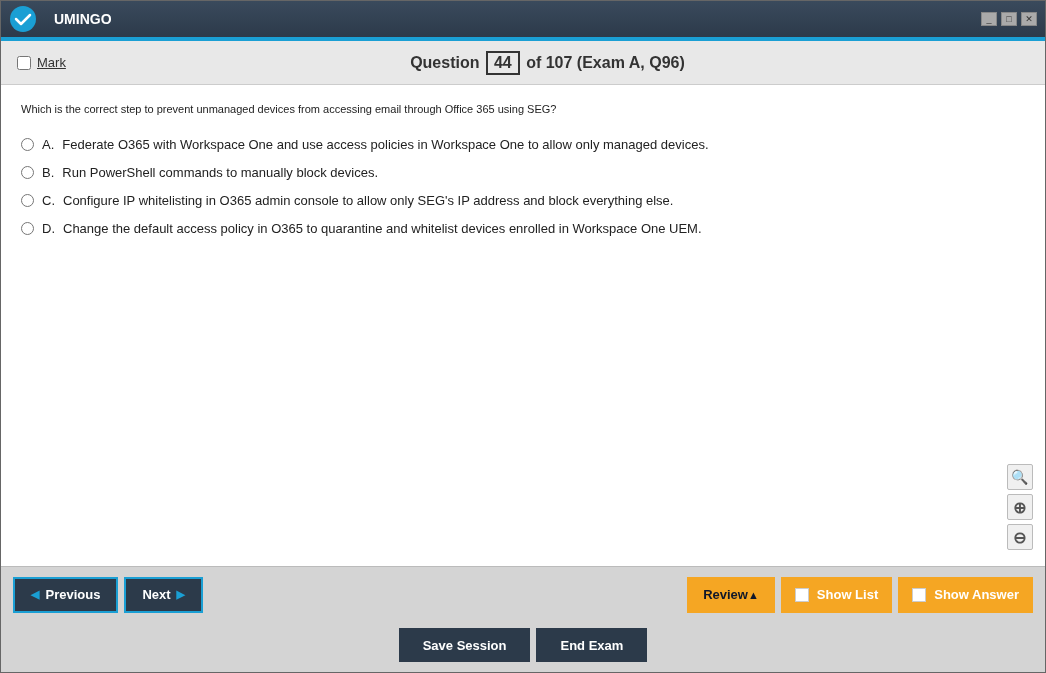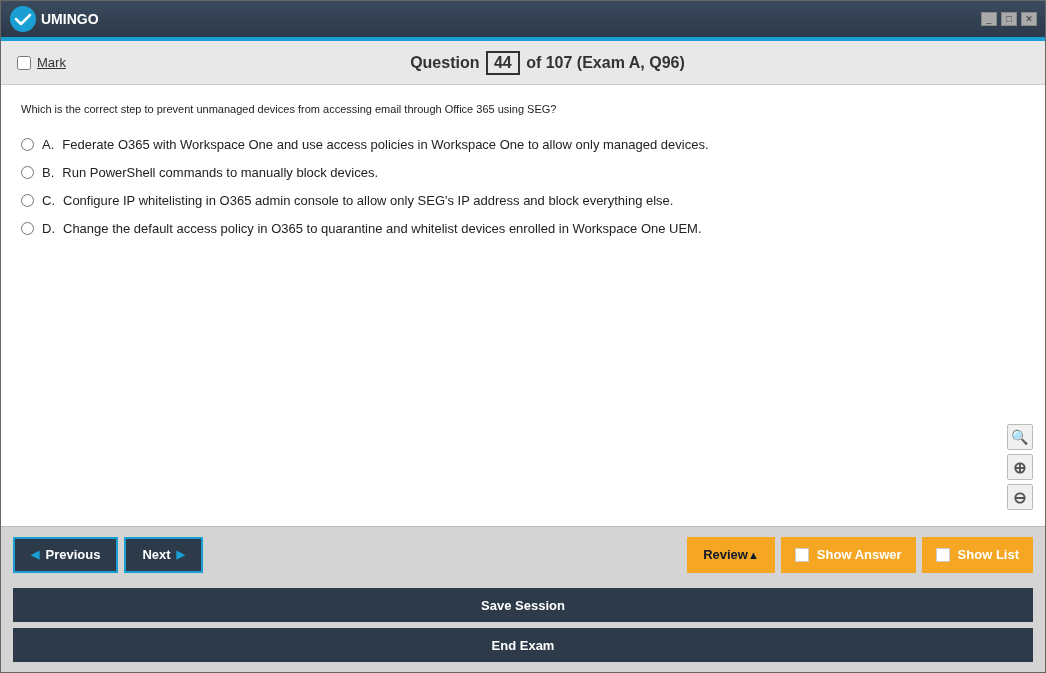--- a/index.html
+++ b/index.html
@@ -12,21 +12,21 @@
       background: linear-gradient(to bottom, #3a4a5c, #2c3a4a);
       color: white;
       display: flex;
       align-items: center;
       justify-content: space-between;
       padding: 0 8px;
       height: 36px;
       flex-shrink: 0;
     }
     .title-bar-left { display: flex; align-items: center; gap: 8px; }
-    .logo { display: flex; align-items: center; gap: 4px; }
+    .logo { display: flex; align-items: center; gap: 17px; }
     .logo-icon { width: 28px; height: 28px; }
     .title-bar-title { font-size: 13px; color: white; flex: 1; text-align: center; }
     .title-bar-controls { display: flex; gap: 4px; align-items: center; }
     .title-btn { width: 16px; height: 14px; background: #aaa; border: 1px solid #888; font-size: 9px; cursor: pointer; display: flex; align-items: center; justify-content: center; color: #333; }
 
     
     .accent-bar { height: 4px; background: #1a9fd4; flex-shrink: 0; }
 
     
     .header-area {
@@ -142,21 +142,20 @@
     }
 
     
     .action-bar {
       background: #d4d4d4;
       padding: 6px 12px 10px 12px;
       display: flex;
       justify-content: center;
       gap: 6px;
       flex-shrink: 0;
-      flex-direction: column;
     }
     .action-btn {
       height: 34px;
       padding: 0 24px;
       background: #2c3a4a;
       border: none;
       color: white;
       font-size: 13px;
       cursor: pointer;
       font-weight: bold;
@@ -261,26 +260,26 @@
 
       <div class="spacer"></div>
 
       <button class="review-btn">
         <span>Review</span>
         <span class="review-arrow">▲</span>
       </button>
 
       <button class="toggle-btn">
         <span class="toggle-checkbox"></span>
-        <span>Show Answer</span>
+        <span>Show List</span>
       </button>
 
       <button class="toggle-btn">
         <span class="toggle-checkbox"></span>
-        <span>Show List</span>
+        <span>Show Answer</span>
       </button>
     </div>
 
     <div class="action-bar">
       <button class="action-btn">Save Session</button>
       <button class="action-btn">End Exam</button>
     </div>
   </div>
 </div>
 

